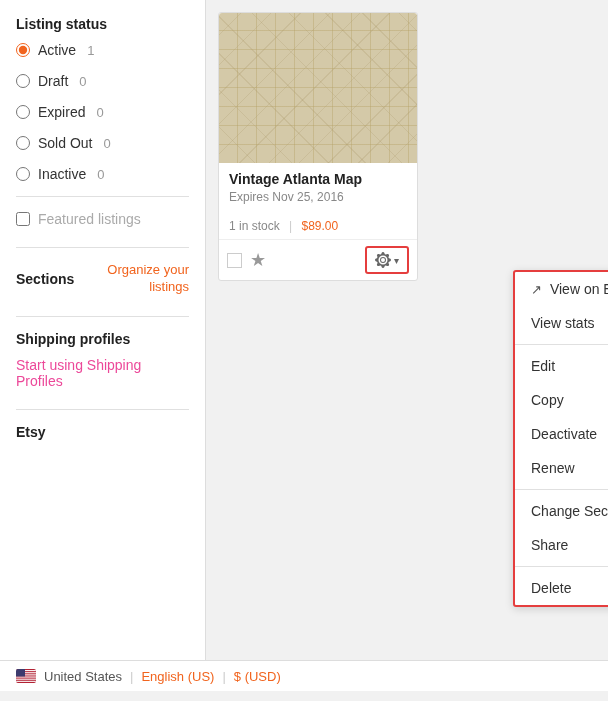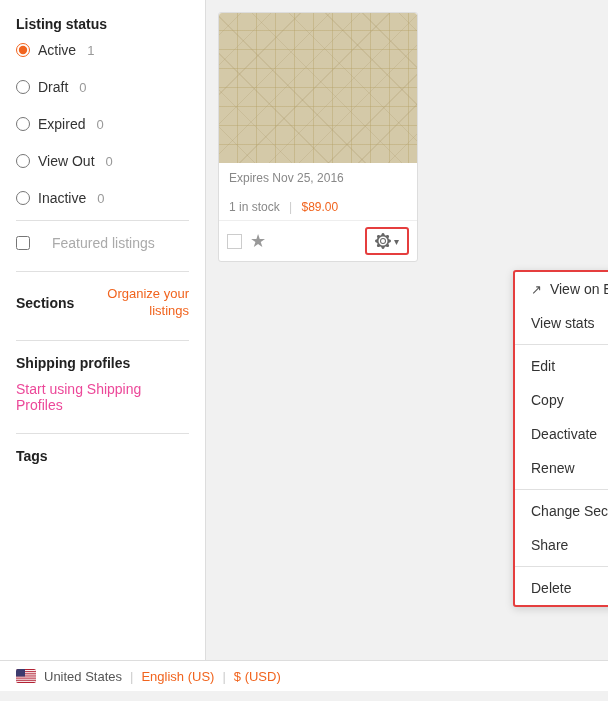--- a/index.html
+++ b/index.html
@@ -37,21 +37,21 @@
     .sidebar-section-title {
       font-weight: 700;
       font-size: 14px;
       color: #222;
       margin-bottom: 10px;
     }
 
     .radio-group {
       display: flex;
       flex-direction: column;
-      gap: 21px;
+      gap: 15px;
     }
 
     .radio-item {
       display: flex;
       align-items: center;
       gap: 8px;
       cursor: pointer;
     }
 
     .radio-item input[type="radio"] {
@@ -74,21 +74,21 @@
 
     .divider {
       border: none;
       border-top: 1px solid #e0e0e0;
       margin: 14px 0;
     }
 
     .checkbox-item {
       display: flex;
       align-items: center;
-      gap: 22px;
+      gap: 8px;
     }
 
     .checkbox-item input[type="checkbox"] {
       width: 14px;
       height: 14px;
     }
 
     .checkbox-label {
       color: #aaa;
       font-size: 14px;
@@ -342,21 +342,21 @@
         </label>
 
         <label class="radio-item">
           <input type="radio" name="listing_status" style="">
           <span class="radio-label">Expired</span>
           <span class="radio-count">0</span>
         </label>
 
         <label class="radio-item">
           <input type="radio" name="listing_status" style="">
-          <span class="radio-label">View Out</span>
+          <span class="radio-label">Sold Out</span>
           <span class="radio-count">0</span>
         </label>
 
         <label class="radio-item">
           <input type="radio" name="listing_status" style="">
           <span class="radio-label">Inactive</span>
           <span class="radio-count">0</span>
         </label>
       </div>
 
@@ -380,31 +380,32 @@
     <hr class="divider">
 
     <div class="sidebar-section">
       <div class="sidebar-section-title">Shipping profiles</div>
       <a class="shipping-link" href="#">Start using Shipping Profiles</a>
     </div>
 
     <hr class="divider">
 
     <div class="sidebar-section">
-      <div class="tags-title">Tags</div>
+      <div class="tags-title">Etsy</div>
     </div>
   </div>
 
   <div class="right-panel">
 
     <div class="product-card">
       <div class="product-image">
         <div class="map-pattern"></div>
       </div>
       <div class="product-info">
+        <div class="product-title">Vintage Atlanta Map</div>
         <div class="product-expires">Expires Nov 25, 2016</div>
         <div class="product-stock">
           <span>1 in stock</span>
           <span class="stock-separator">|</span>
           <span class="product-price">$89.00</span>
         </div>
       </div>
       <div class="product-actions">
         <div class="action-checkbox"></div>
         <span class="action-star">★</span>

